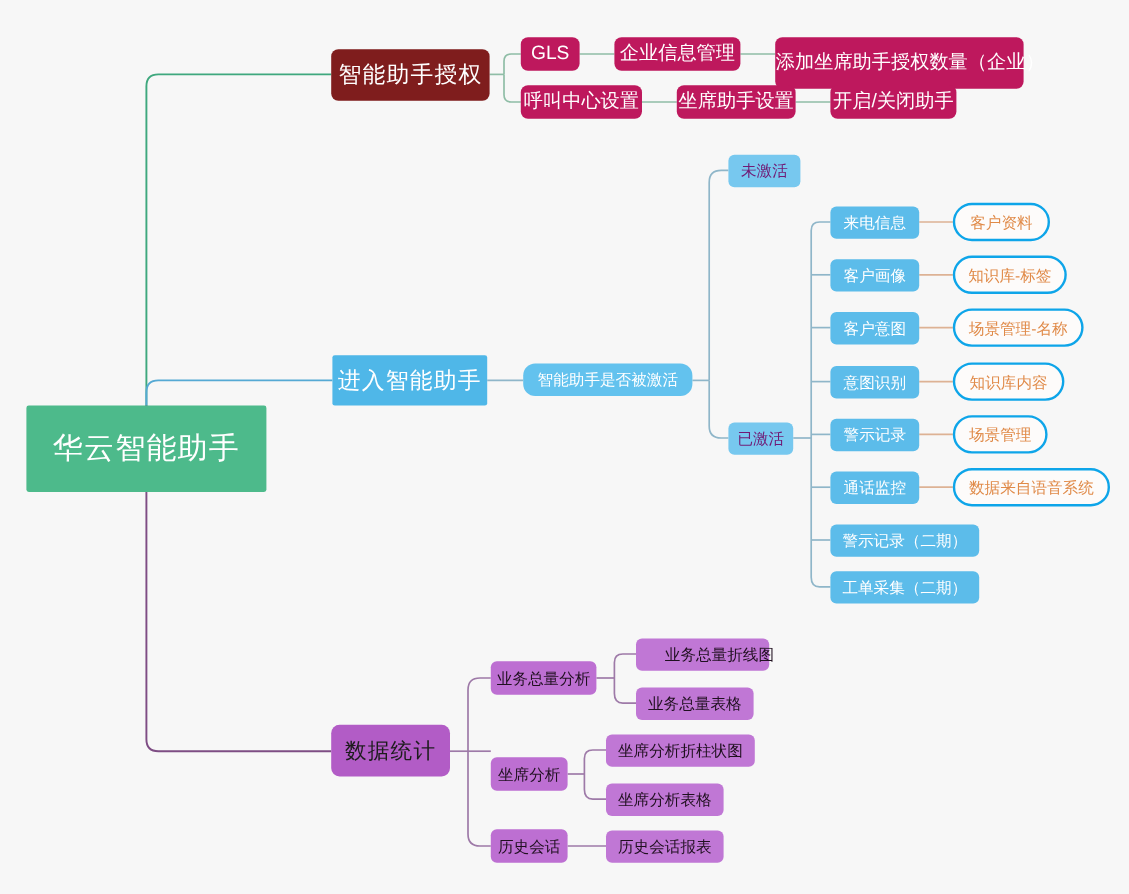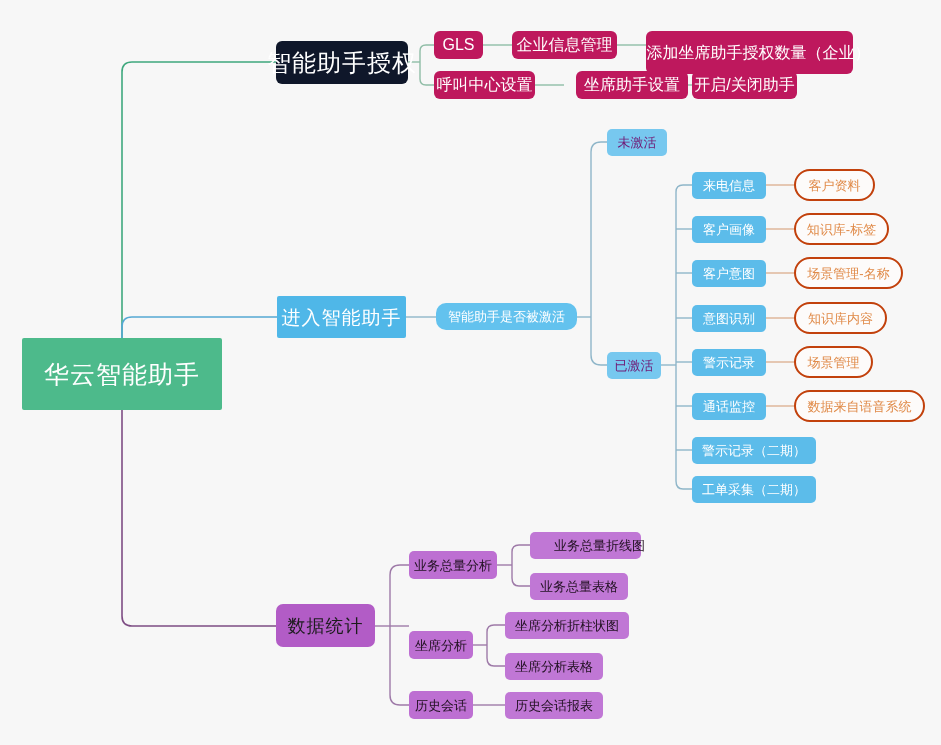--- a/index.html
+++ b/index.html
@@ -43,23 +43,23 @@
   .n-root {
     background: #4dba8b;
     color: #ffffff;
     font-size: 25px;
     border-radius: 2px;
     letter-spacing: 1px;
   }
 
   
   .n-green-1 {
-    background: #0f172a;
-    color: #ffffff;
-    font-size: 24px;
+    background: #7f1d1d;
+    color: #ffffff;
+    font-size: 19px;
     border-radius: 6px;
     letter-spacing: 1px;
   }
   .n-green {
     background: #be185d;
     color: #ffffff;
     font-size: 16px;
     border-radius: 6px;
   }
 
@@ -87,21 +87,21 @@
     background: #77c8ef;
     color: #701a75;
     font-size: 13px;
     border-radius: 5px;
   }
 
   
   .n-orange {
     background: #fdfbfa;
     color: #e08a48;
-    border: 2px solid #c2410c;
+    border: 2px solid #0ea5e9;
     font-size: 13px;
     border-radius: 18px;
   }
 
   
   .n-purple-1 {
     background: #b25cc6;
     color: #1c1c1c;
     font-size: 18px;
     border-radius: 7px;
@@ -184,21 +184,21 @@
   <div class="node n-green-1" style="left:276px; top:41px; width:132px; height:43px;">智能助手授权</div>
 
   <div class="node n-green" style="left:434px; top:31px; width:49px; height:28px;">GLS</div>
 
   <div class="node n-green" style="left:512px; top:31px; width:105px; height:28px;">企业信息管理</div>
 
   <div class="node n-green" style="left:646px; top:31px; width:207px; height:43px;padding-left:18px;">添加坐席助手授权数量（企业）</div>
 
   <div class="node n-green" style="left:434px; top:71px; width:101px; height:28px;">呼叫中心设置</div>
 
-  <div class="node n-green" style="left:564px; top:71px; width:112px; height:28px;margin-left:12px;">坐席助手设置</div>
+  <div class="node n-green" style="left:564px; top:71px; width:99px; height:28px;">坐席助手设置</div>
 
   <div class="node n-green" style="left:692px; top:71px; width:105px; height:28px;">开启/关闭助手</div>
 
   <div class="node n-blue-1" style="left:277px; top:296px; width:129px; height:42px;">进入智能助手</div>
 
   <div class="node n-blue-cond" style="left:436px; top:303px; width:141px; height:27px;">智能助手是否被激活</div>
 
   <div class="node n-blue-soft" style="left:607px; top:129px; width:60px; height:27px;">未激活</div>
 
   <div class="node n-blue-soft" style="left:607px; top:352px; width:54px; height:27px;">已激活</div>

